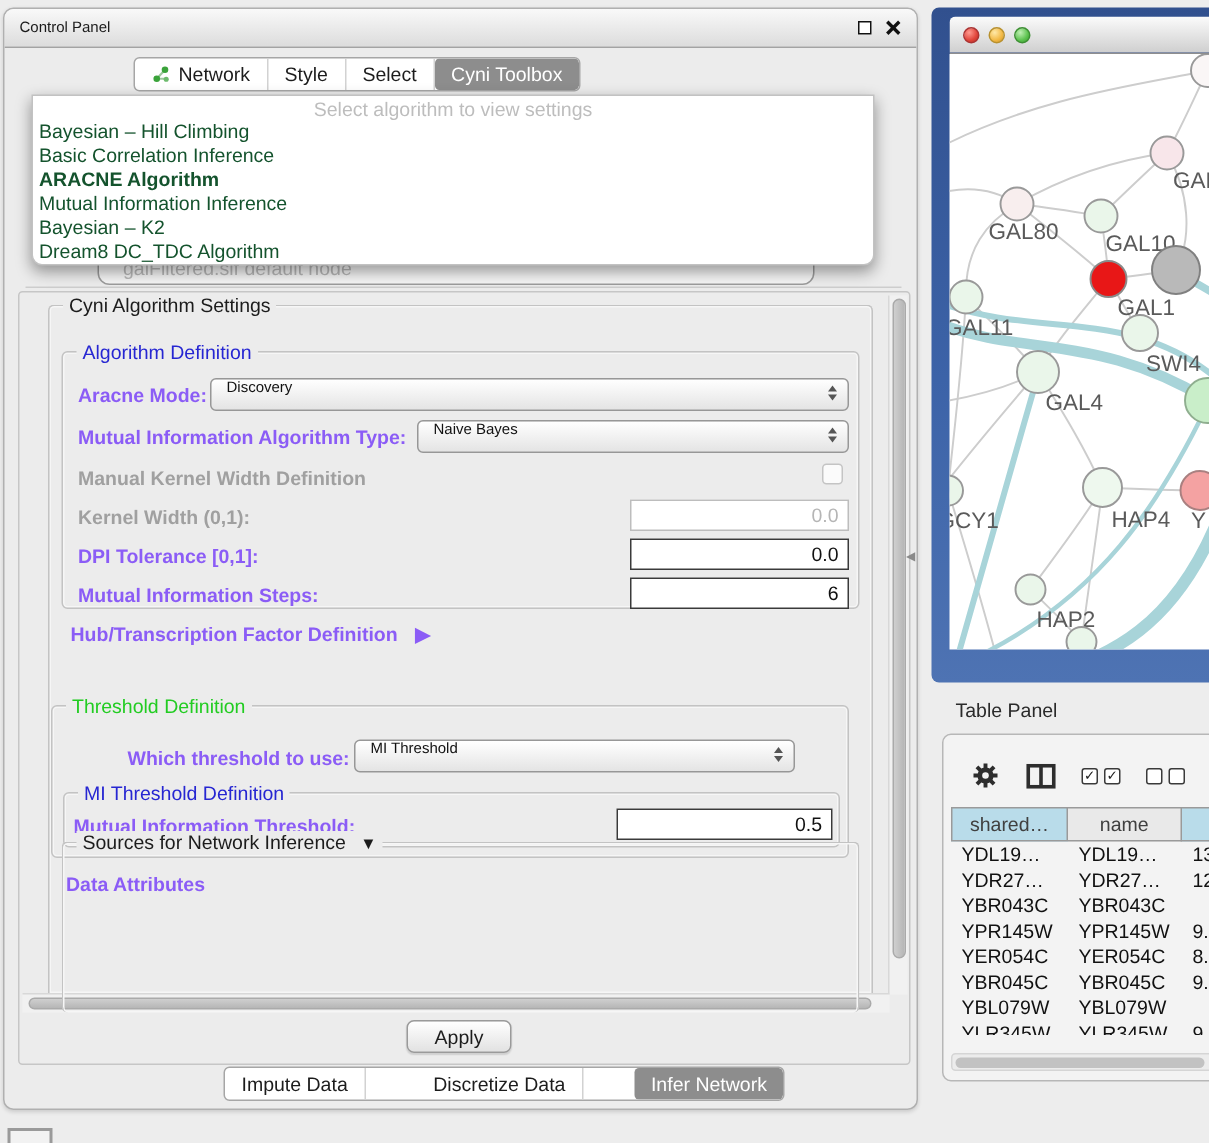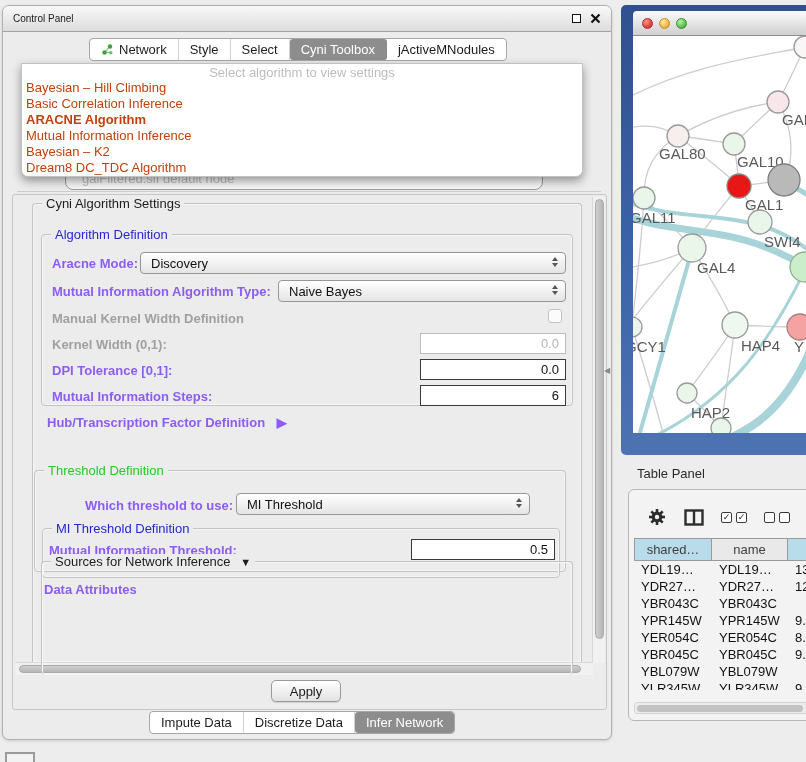--- a/index.html
+++ b/index.html
@@ -25,21 +25,21 @@
   .tab { display:flex; align-items:center; gap:5px; padding:0 11px; font-size:13px;
     border-right:1px solid #d2d2d2; cursor:default; white-space:nowrap; }
   .tab:last-child { border-right:none; }
   .tab.selected { background:#8d8d8d; color:#fff; border-right-color:#8d8d8d; border-radius:3px; }
 
   
   #algo-popup { left:18px; top:57px; width:562px; height:114px; background:#fff;
     border:1px solid #c2c2c2; border-radius:0 0 7px 7px;
     box-shadow:0 4px 10px rgba(0,0,0,.38); z-index:30; padding-top:1px; }
   #algo-placeholder { text-align:center; color:#bdbdbd; height:15px; line-height:15px; }
-  .algo-item { padding-left:4px; height:16px; line-height:16px; color:#c2410c; }
+  .algo-item { padding-left:4px; height:16px; line-height:16px; color:#14532d; }
   .algo-item.selected { font-weight:bold; }
 
   
   #bg-combo { left:62px; top:150px; width:478px; height:34px; border:1px solid #9c9c9c;
     border-radius:8px; background:#f6f6f6; z-index:5; }
   #bg-combo span { position:absolute; left:16px; bottom:3px; color:#b9b9b9; }
   #bg-rule { left:14px; top:185px; width:584px; height:1px; background:#cdcdcd; z-index:4; }
 
   
   #settings-outer { left:9px; top:188px; width:595px; height:516px;
@@ -57,22 +57,22 @@
     box-shadow:inset 0 0 0 1px #f6f6f6; }
   .group-title { position:absolute; top:-8px; left:9px; background:#ececec; padding:0 4px;
     font-size:13px; white-space:nowrap; }
   .t-blue  { color:#2626d2; }
   .t-green { color:#22cc22; }
 
   .flabel { position:absolute; font-weight:bold; color:#8b5cf6; white-space:nowrap; }
   .flabel.disabled { color:#a0a0a0; }
 
   .combo { position:absolute; height:22px; border:1px solid #979797; border-radius:4px;
-    background:linear-gradient(#ffffff,#e4e4e4); display:flex; align-items:center;
-    padding:0 22px 0 10px; font-size:13px; color:#111; }
+    background:linear-gradient(#ffffff,#e4e4e4); display:flex; align-items:flex-start;
+    padding:0 22px 0 10px; font-size:10px; color:#111; }
   .combo .spin { position:absolute; right:7px; top:4px; display:flex; flex-direction:column; gap:2px; }
   .combo .au { width:0; height:0; border-left:3.5px solid transparent; border-right:3.5px solid transparent; border-bottom:4px solid #555; }
   .combo .ad { width:0; height:0; border-left:3.5px solid transparent; border-right:3.5px solid transparent; border-top:4px solid #555; }
 
   .tfield { position:absolute; height:21px; background:#fff; text-align:right;
     padding:0 6px; line-height:19px; font-size:13px; }
   .tfield.on  { border:1px solid #3a3a3a; color:#111; }
   .tfield.off { border:1px solid #bdbdbd; color:#b5b5b5; }
 
   .checkbox { position:absolute; width:14px; height:14px; border:1px solid #c4c4c4;
@@ -153,23 +153,20 @@
         </div>
         <div class="tab">
           <span>Style</span>
         </div>
         <div class="tab">
           <span>Select</span>
         </div>
         <div class="tab selected">
           <span>Cyni Toolbox</span>
         </div>
-        <div class="tab">
-          <span>jActiveMNodules</span>
-        </div>
       </div>
 
     <div class="abs" id="bg-combo">
       <span>galFiltered.sif default node</span>
     </div>
     <div class="abs" id="bg-rule"></div>
 
     <div class="abs" id="algo-popup">
       <div id="algo-placeholder">Select algorithm to view settings</div>
       <div id="algo-items">
@@ -237,21 +234,21 @@
 
           <span class="flabel" style="left:50px; top:27px;">Which threshold to use:</span>
           <div class="combo" style="left:201px; top:22px; width:294px;">
             <span>MI Threshold</span>
             <span class="spin">
                 <span class="au"></span>
                 <span class="ad"></span>
               </span>
           </div>
 
-          <div class="groupbox" style="left:7px; top:57px; width:518px; height:50px;">
+          <div class="groupbox" style="left:7px; top:57px; width:518px; height:37px;">
             <span class="group-title t-blue">MI Threshold Definition</span>
             <span class="flabel" style="left:6px; top:14px;">Mutual Information Threshold:</span>
             <div class="tfield on" style="left:368px; top:10px; width:144px;">0.5</div>
           </div>
         </div>
 
         <div class="groupbox" style="left:8px; top:357px; width:532px; height:114px; border-bottom:none;">
           <span class="group-title">
             <span>Sources for Network Inference</span>
             <span style="margin-left:6px; font-size:11px;">▼</span>
@@ -259,21 +256,21 @@
           <span class="flabel" style="left:2px; top:20px;">Data Attributes</span>
         </div>
       </div>
 
     </div>
 
     <div class="abs" id="apply-btn">
       <span>Apply</span>
     </div>
 
-    <div class="abs tabbar" style="left:146px; top:705px;" id="bottom-tabbar">
+    <div class="abs tabbar" style="left:146px; top:705px;gap:34px;" id="bottom-tabbar">
         <div class="tab">
           <span>Impute Data</span>
         </div>
         <div class="tab">
           <span>Discretize Data</span>
         </div>
         <div class="tab selected">
           <span>Infer Network</span>
         </div>
       </div>

